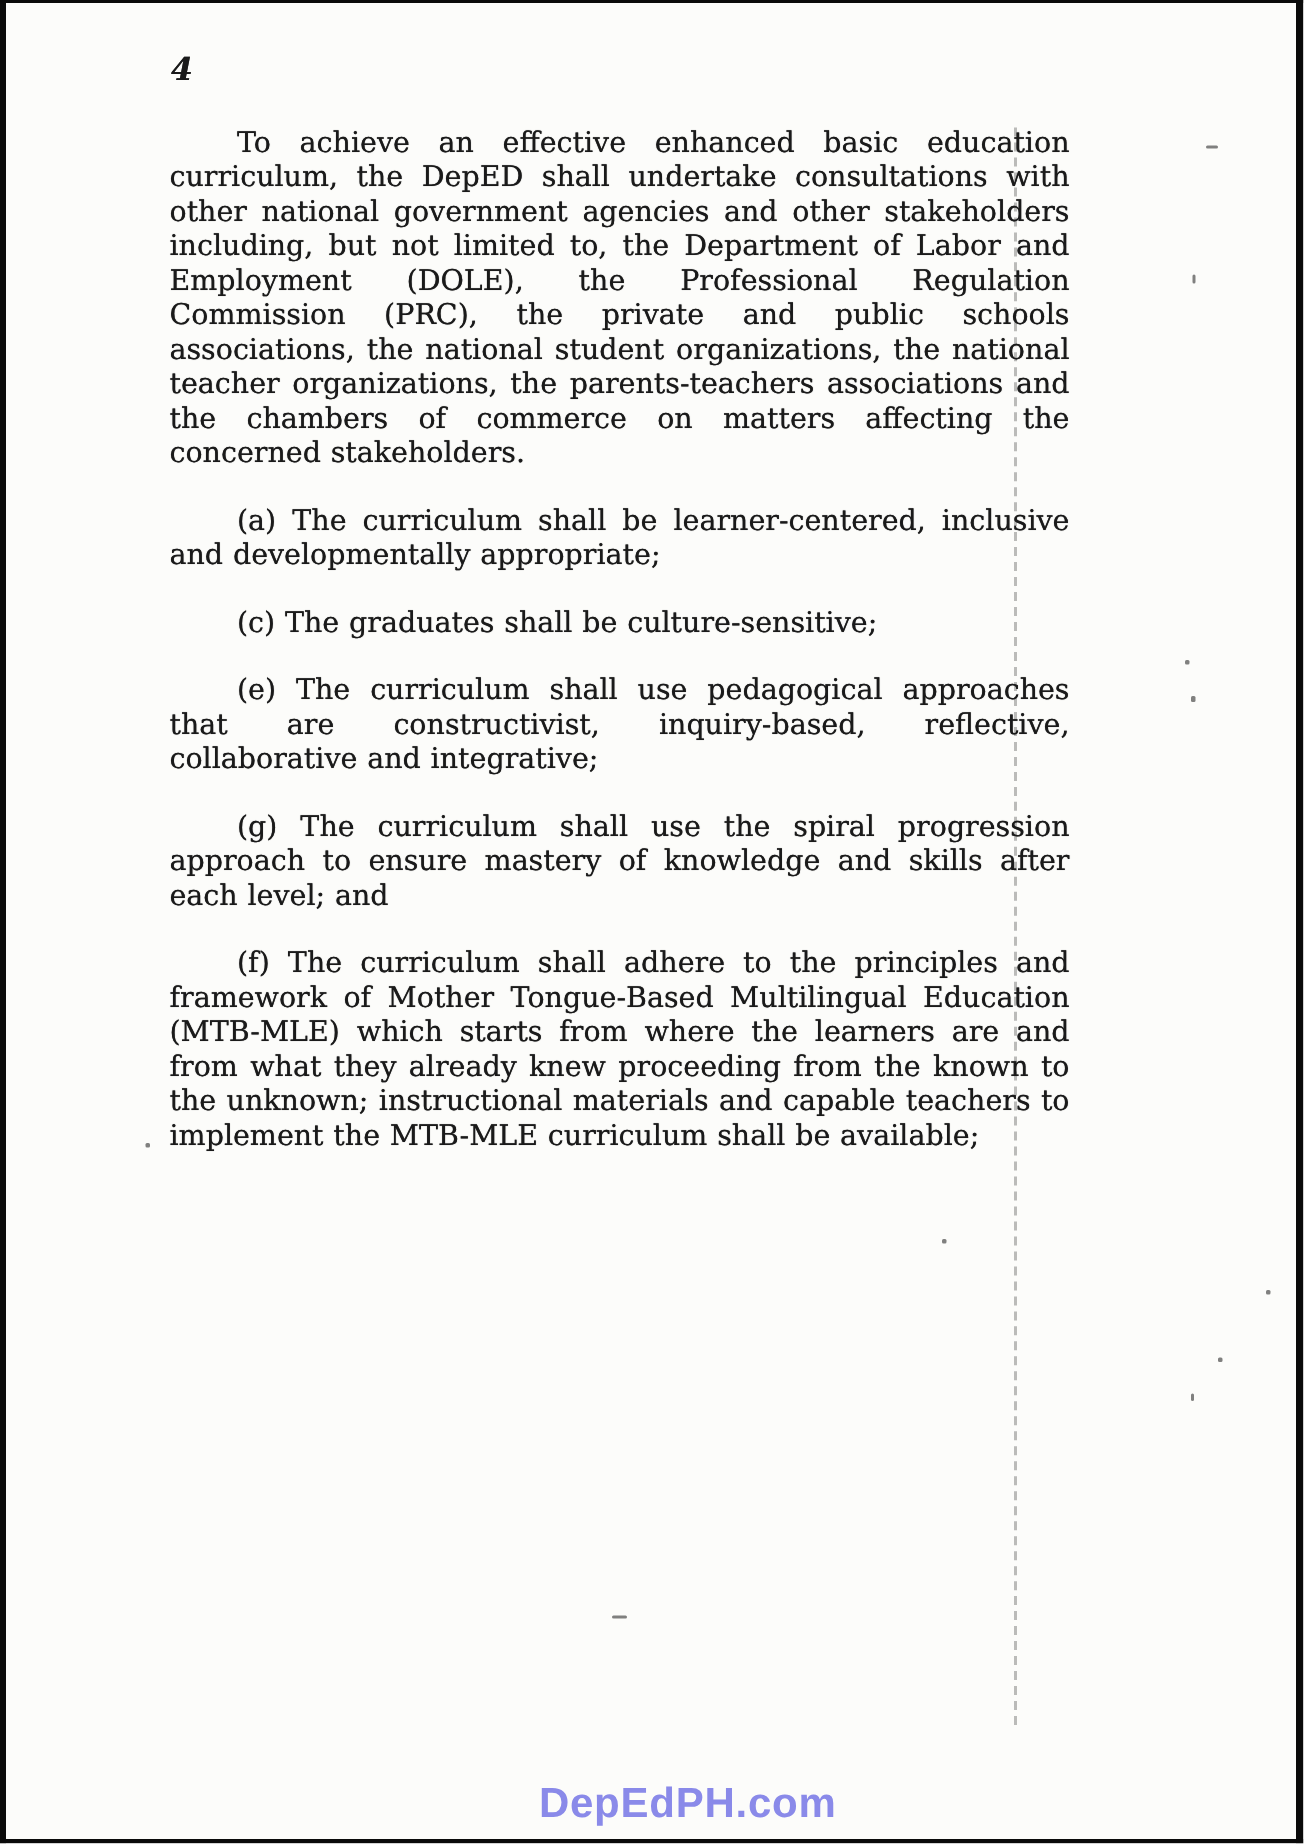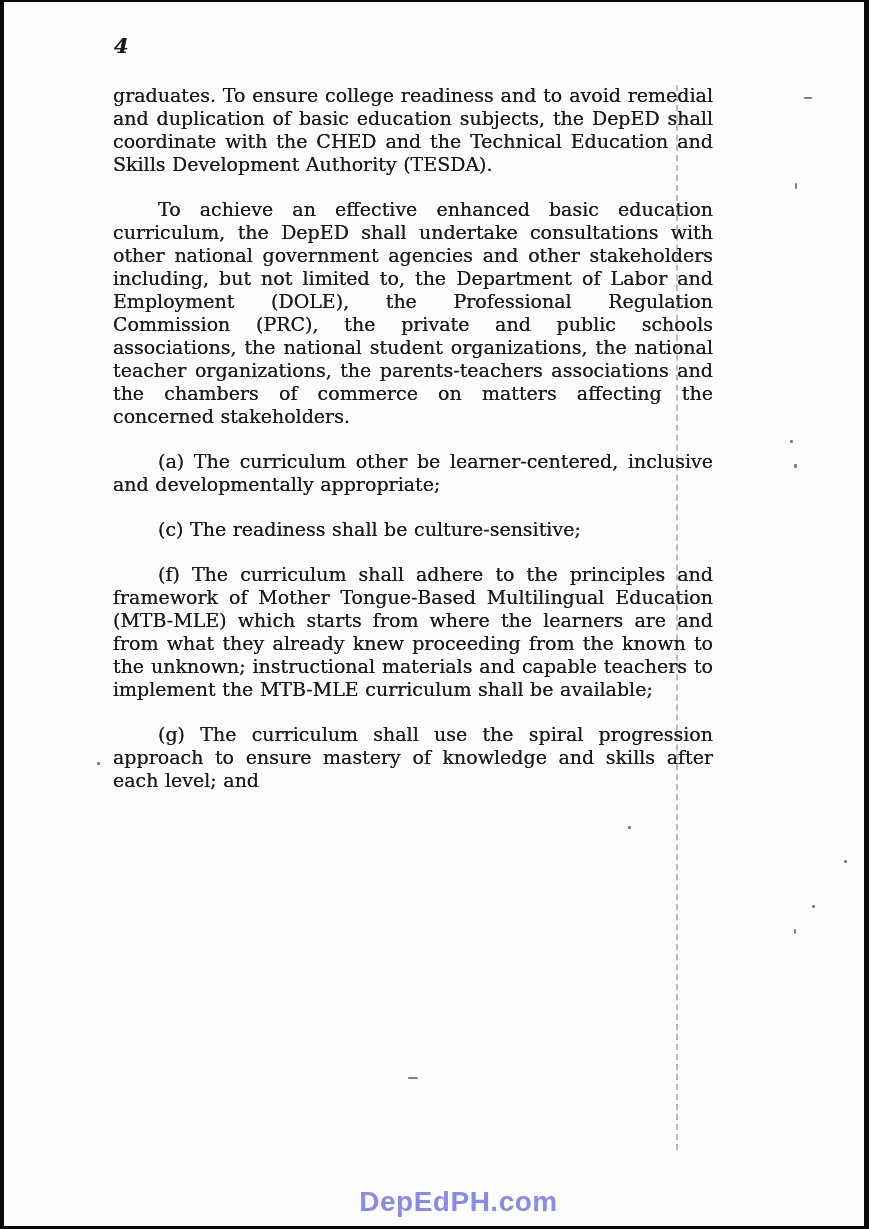--- a/index.html
+++ b/index.html
@@ -90,26 +90,26 @@
   <div class="edge left"></div>
   <div class="edge top"></div>
   <div class="edge right"></div>
   <div class="edge bottom"></div>
 
   <div class="fold-line"></div>
 
   <div class="pageno">4</div>
 
   <div class="body-text">
-      <p class="para no-indent">graduates. To ensure college readiness and to avoid remedial and duplication of basic education subjects, the DepED shall coordinate with the CHED and the Technical Education and Skills Development Authority (TESDA).</p>
       <p class="para">To achieve an effective enhanced basic education curriculum, the DepED shall undertake consultations with other national government agencies and other stakeholders including, but not limited to, the Department of Labor and Employment (DOLE), the Professional Regulation Commission (PRC), the private and public schools associations, the national student organizations, the national teacher organizations, the parents-teachers associations and the chambers of commerce on matters affecting the concerned stakeholders.</p>
-      <p class="para">(a) The curriculum other be learner-centered, inclusive and developmentally appropriate;</p>
-      <p class="para">(c) The readiness shall be culture-sensitive;</p>
+      <p class="para">(a) The curriculum shall be learner-centered, inclusive and developmentally appropriate;</p>
+      <p class="para">(c) The graduates shall be culture-sensitive;</p>
+      <p class="para">(e) The curriculum shall use pedagogical approaches that are constructivist, inquiry-based, reflective, collaborative and integrative;</p>
+      <p class="para">(g) The curriculum shall use the spiral progression approach to ensure mastery of knowledge and skills after each level; and</p>
       <p class="para">(f) The curriculum shall adhere to the principles and framework of Mother Tongue-Based Multilingual Education (MTB-MLE) which starts from where the learners are and from what they already knew proceeding from the known to the unknown; instructional materials and capable teachers to implement the MTB-MLE curriculum shall be available;</p>
-      <p class="para">(g) The curriculum shall use the spiral progression approach to ensure mastery of knowledge and skills after each level; and</p>
     </div>
 
   <div class="watermark" style="color: rgb(138, 138, 233);">DepEdPH.com</div>
 
   <div class="speckle" style="left:804px; top:97px;  width:8px; height:2px;"></div>
   <div class="speckle" style="left:795px; top:183px; width:2px; height:6px;"></div>
   <div class="speckle" style="left:790px; top:440px; width:3px; height:3px;"></div>
   <div class="speckle" style="left:794px; top:464px; width:3px; height:4px;"></div>
   <div class="speckle" style="left:97px;  top:762px; width:3px; height:3px;"></div>
   <div class="speckle" style="left:628px; top:826px; width:3px; height:3px;"></div>

